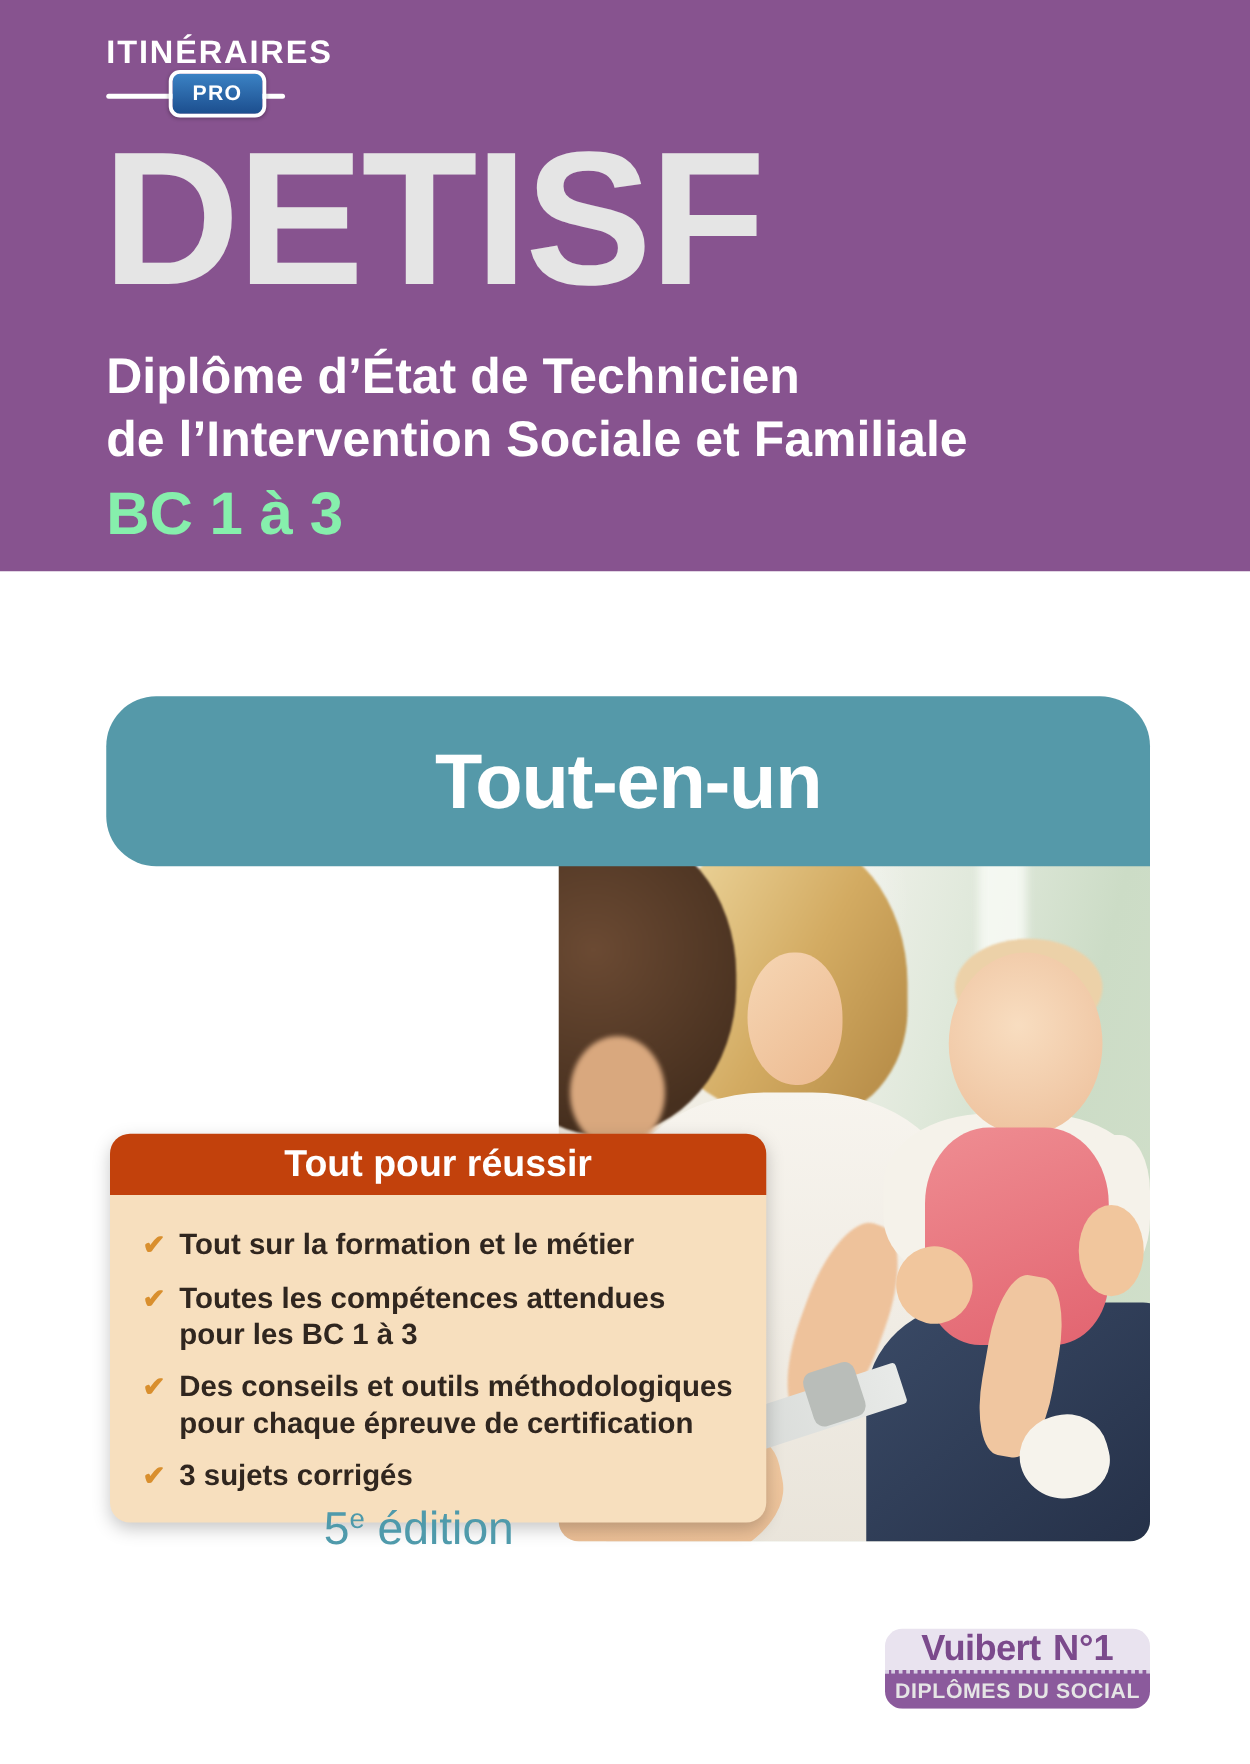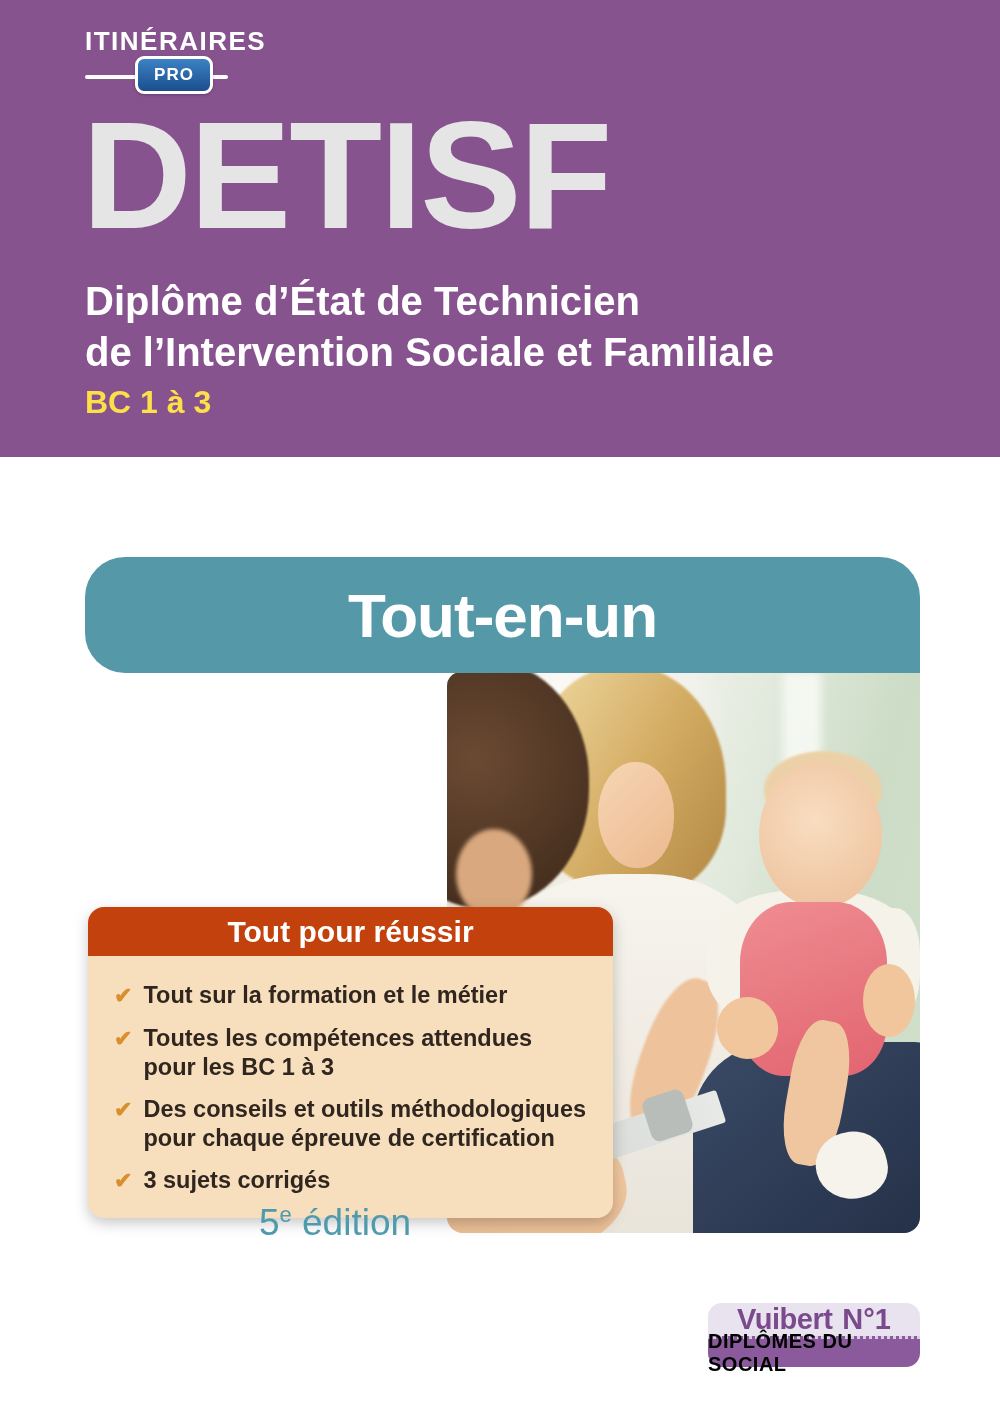--- a/index.html
+++ b/index.html
@@ -24,25 +24,25 @@
   .title-acronym{
     position:absolute;left:82px;top:92px;margin:0;
     color:#e5e5e5;font-size:152px;font-weight:bold;letter-spacing:-2px;line-height:1.1;
   }
   .title-full{
     position:absolute;left:85px;top:276px;margin:0;
     color:#ffffff;font-size:40px;font-weight:bold;line-height:1.27;
   }
   .title-bc{
     position:absolute;left:85px;top:384px;margin:0;
-    color:#fde047;font-size:32px;font-weight:bold;
+    color:#86efac;font-size:48px;font-weight:bold;
   }
   
   .teal-banner{
-    position:absolute;left:85px;top:557px;width:835px;height:116px;
+    position:absolute;left:85px;top:557px;width:835px;height:136px;
     background:#5599a9;border-radius:40px 40px 0 40px;z-index:3;
     display:flex;align-items:center;justify-content:center;
   }
   .teal-banner span{color:#ffffff;font-size:62px;font-weight:bold;letter-spacing:-1px;}
   
   .photo{
     position:absolute;left:447px;top:672px;width:473px;height:561px;z-index:2;
     border-radius:14px 0 16px 16px;overflow:hidden;
     background:linear-gradient(105deg,#e9e2d6 0%,#f1ece2 22%,#eef0e8 40%,#dfe8da 56%,#ccdcc6 74%,#d2e0cb 100%);
   }
@@ -86,21 +86,21 @@
     color:#4f9aab;font-size:37px;z-index:4;}
   .edition sup{font-size:22px;}
   
   .publisher-badge{position:absolute;left:708px;top:1303px;width:212px;z-index:4;}
   .pub-top{height:33px;background:#e9e3ef;border-radius:14px 14px 0 0;
     display:flex;align-items:center;justify-content:center;gap:10px;}
   .pub-name{color:#7b4a8c;font-size:29px;font-weight:bold;letter-spacing:-0.5px;}
   .pub-rank{color:#7b4a8c;font-size:29px;font-weight:bold;}
   .pub-bottom{height:28px;background:#8b5a9c;border-radius:0 0 14px 14px;
     border-top:3px dotted #d9cfe4;box-sizing:content-box;
-    color:#000000;font-size:20px;font-weight:bold;letter-spacing:0.5px;
+    color:#e5e5e5;font-size:17px;font-weight:bold;letter-spacing:0.5px;
     display:flex;align-items:center;justify-content:center;}
 </style>
 </head>
 <body>
 
 <div class="cover">
 
   <header class="purple-header">
     <div class="brand-logo">
       <div class="brand-name">ITINÉRAIRES</div>

